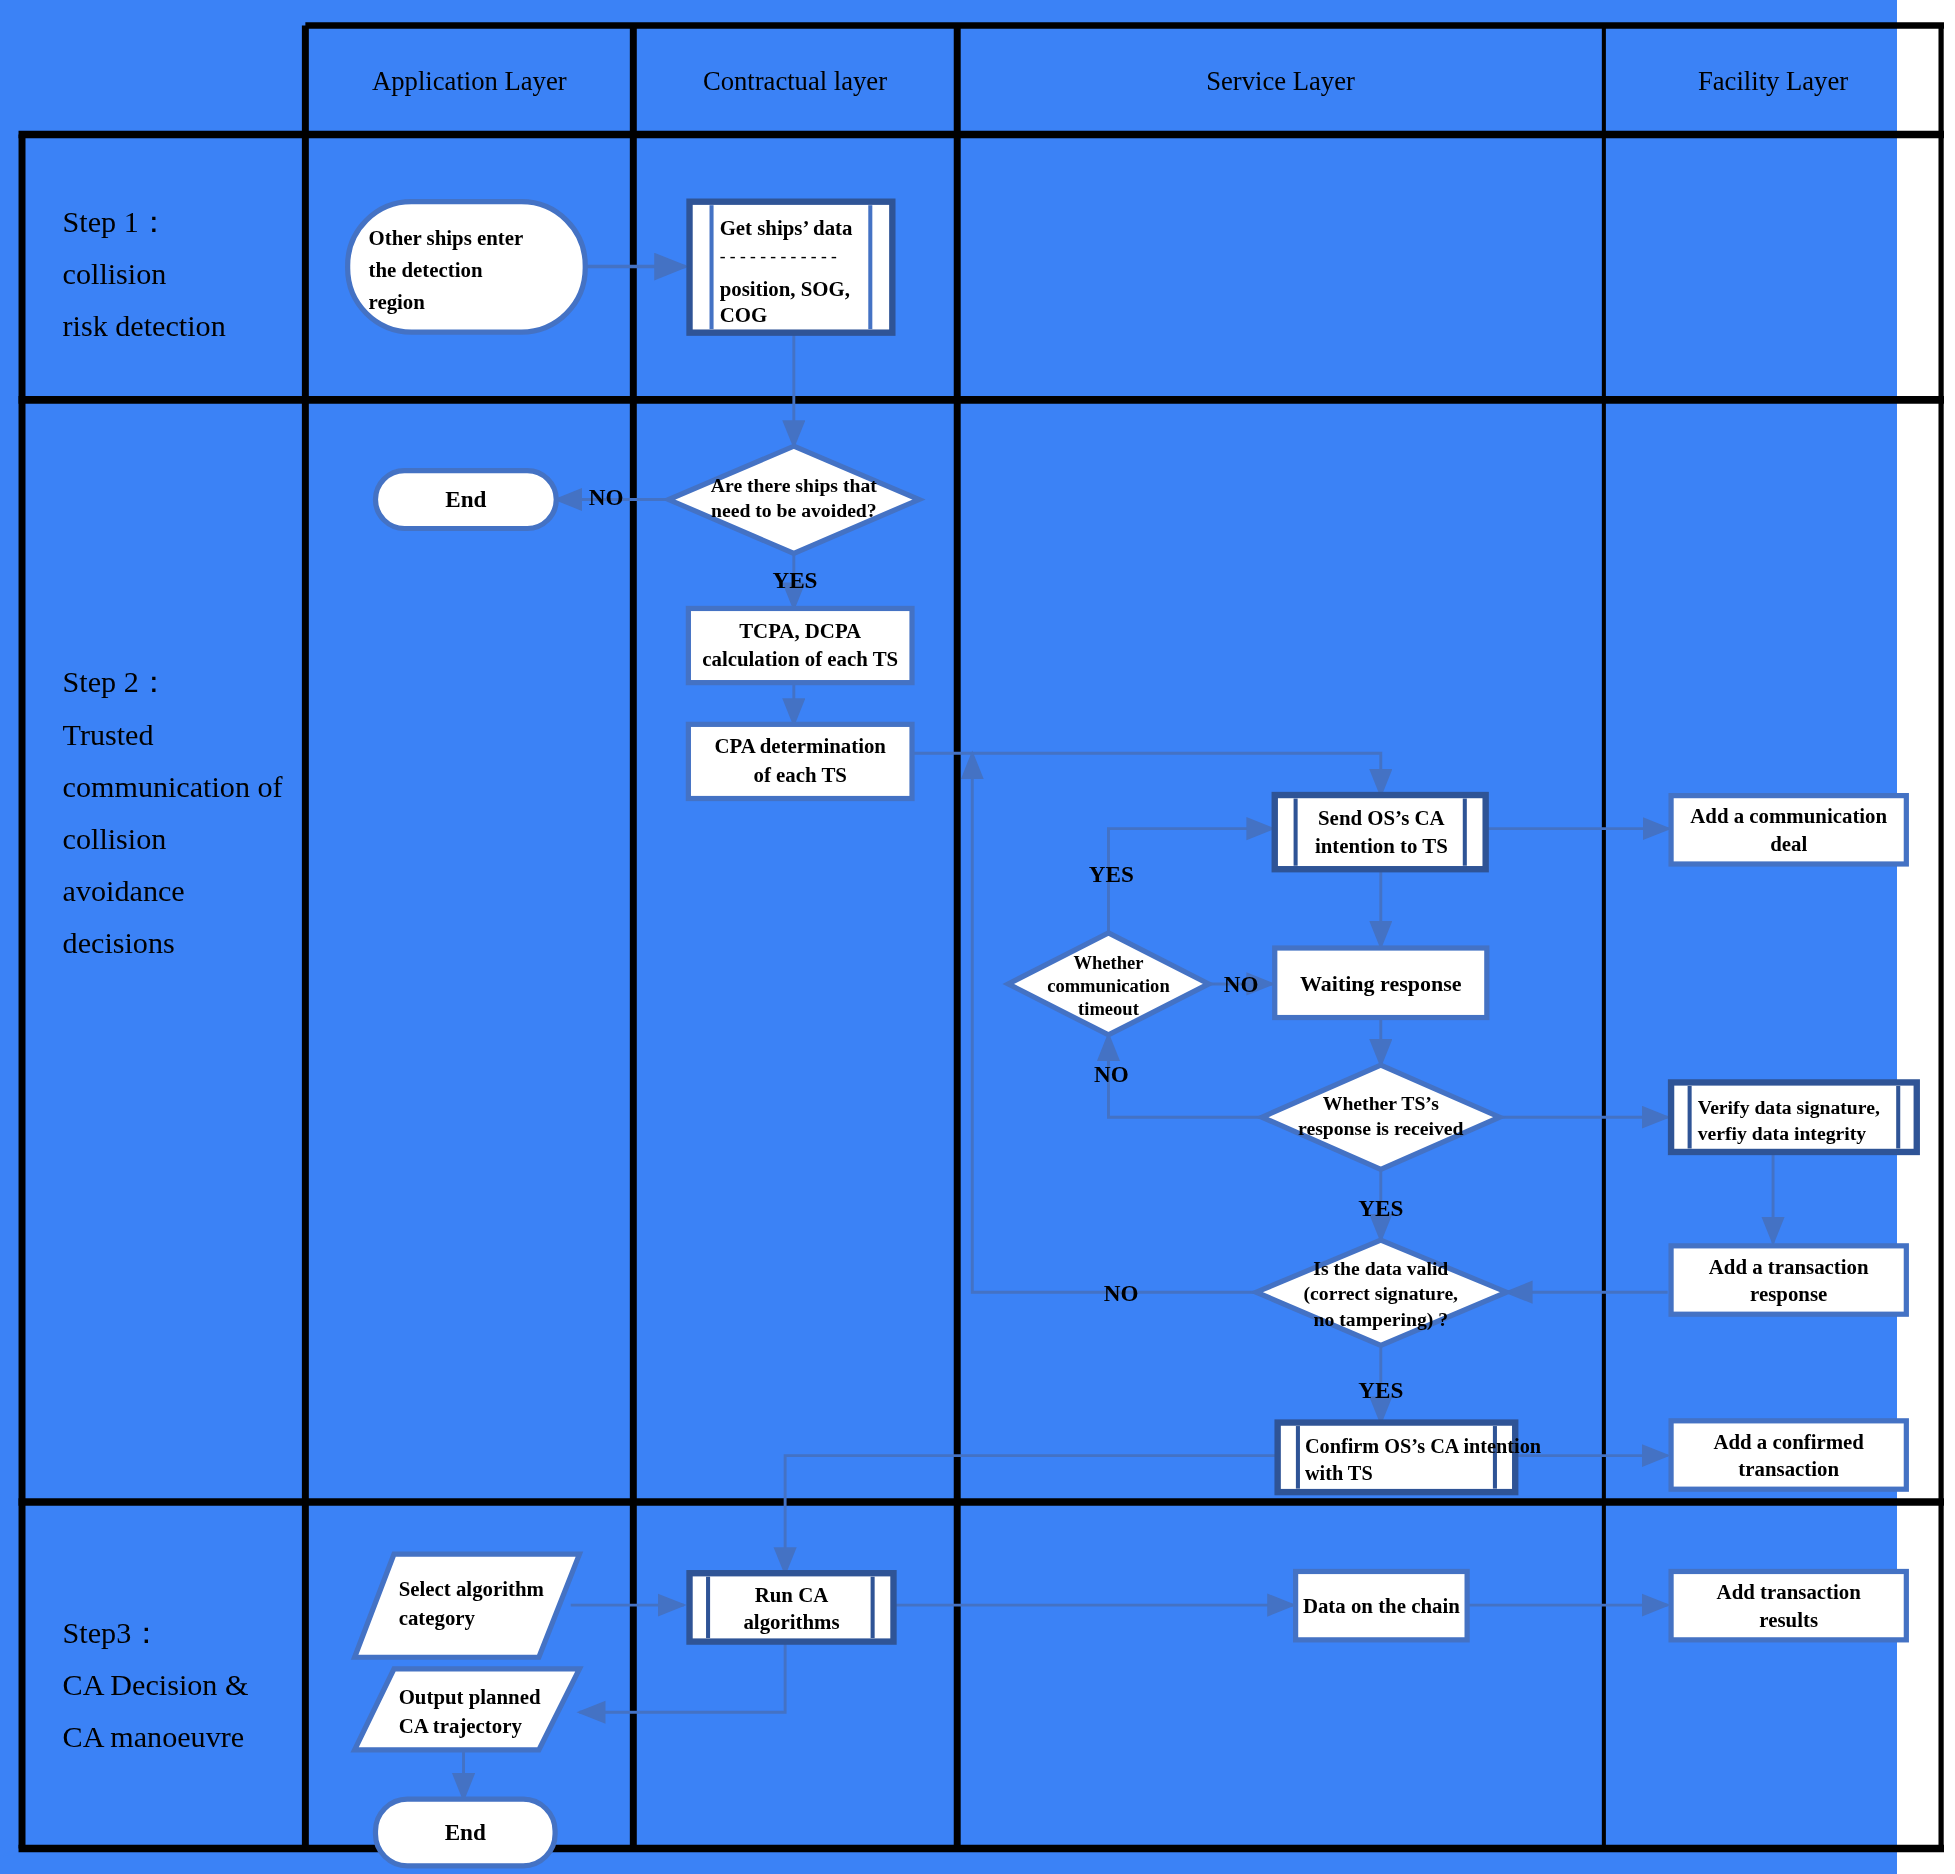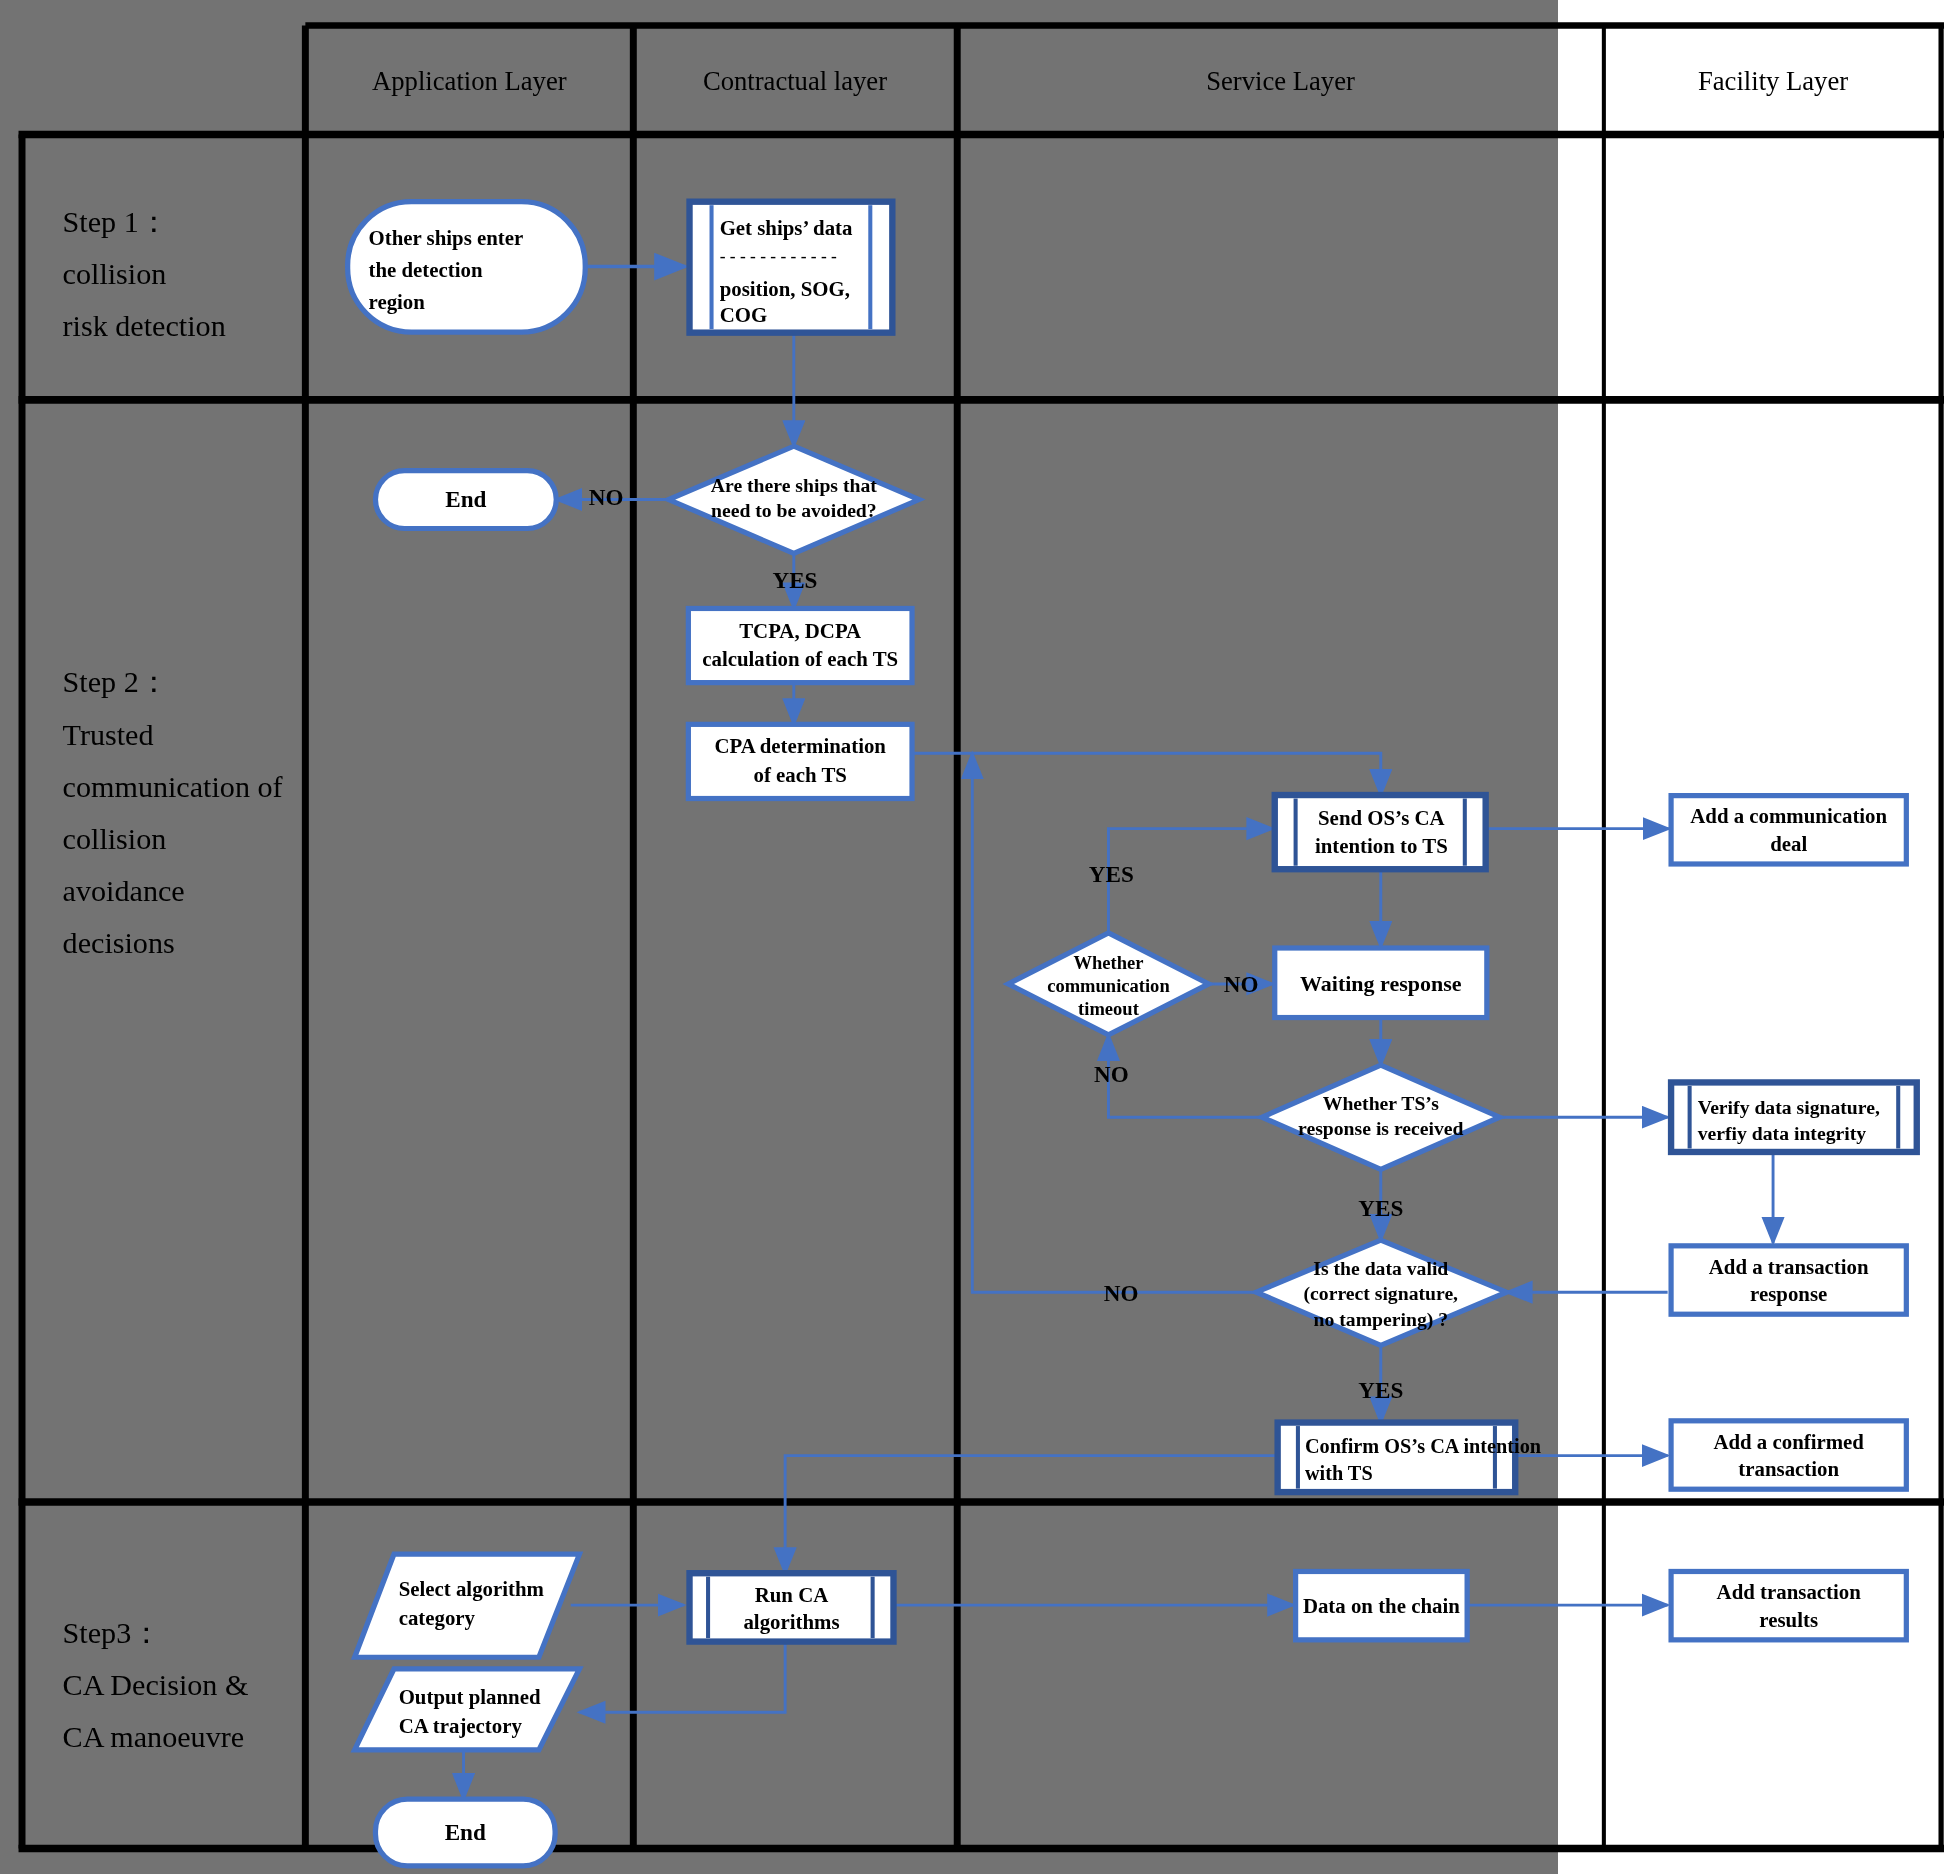--- a/index.html
+++ b/index.html
@@ -1,19 +1,19 @@
 <!DOCTYPE html>
 <html style="font-size:9.3px"><head>
 <meta charset="utf-8">
 <style>
   html,body{margin:0;padding:0;background:#ffffff;}
   #root{
     position:relative;
-    width:1558px;height:1874px;
-    background:#737373;
+    width:1897px;height:1874px;
+    background:#3b82f6;
     font-family:"Liberation Serif", serif;
   }
   svg{position:absolute;left:0;top:0;width:1955px;height:1874px;}
   .gridline{stroke:#000000;}
   .node-stroke{stroke:#4472C4;fill:#ffffff;}
   .node-stroke-dark{stroke:#2F5496;fill:#ffffff;}
   .conn{stroke:#4472C4;fill:none;}
   .hdr{font-family:"Liberation Serif", serif;fill:#000000;font-size:46px;}
   .steplbl{font-family:"Liberation Serif", serif;fill:#000000;font-size:52px;}
   .nodetxt{font-family:"Liberation Serif", serif;fill:#000000;font-weight:bold;}

